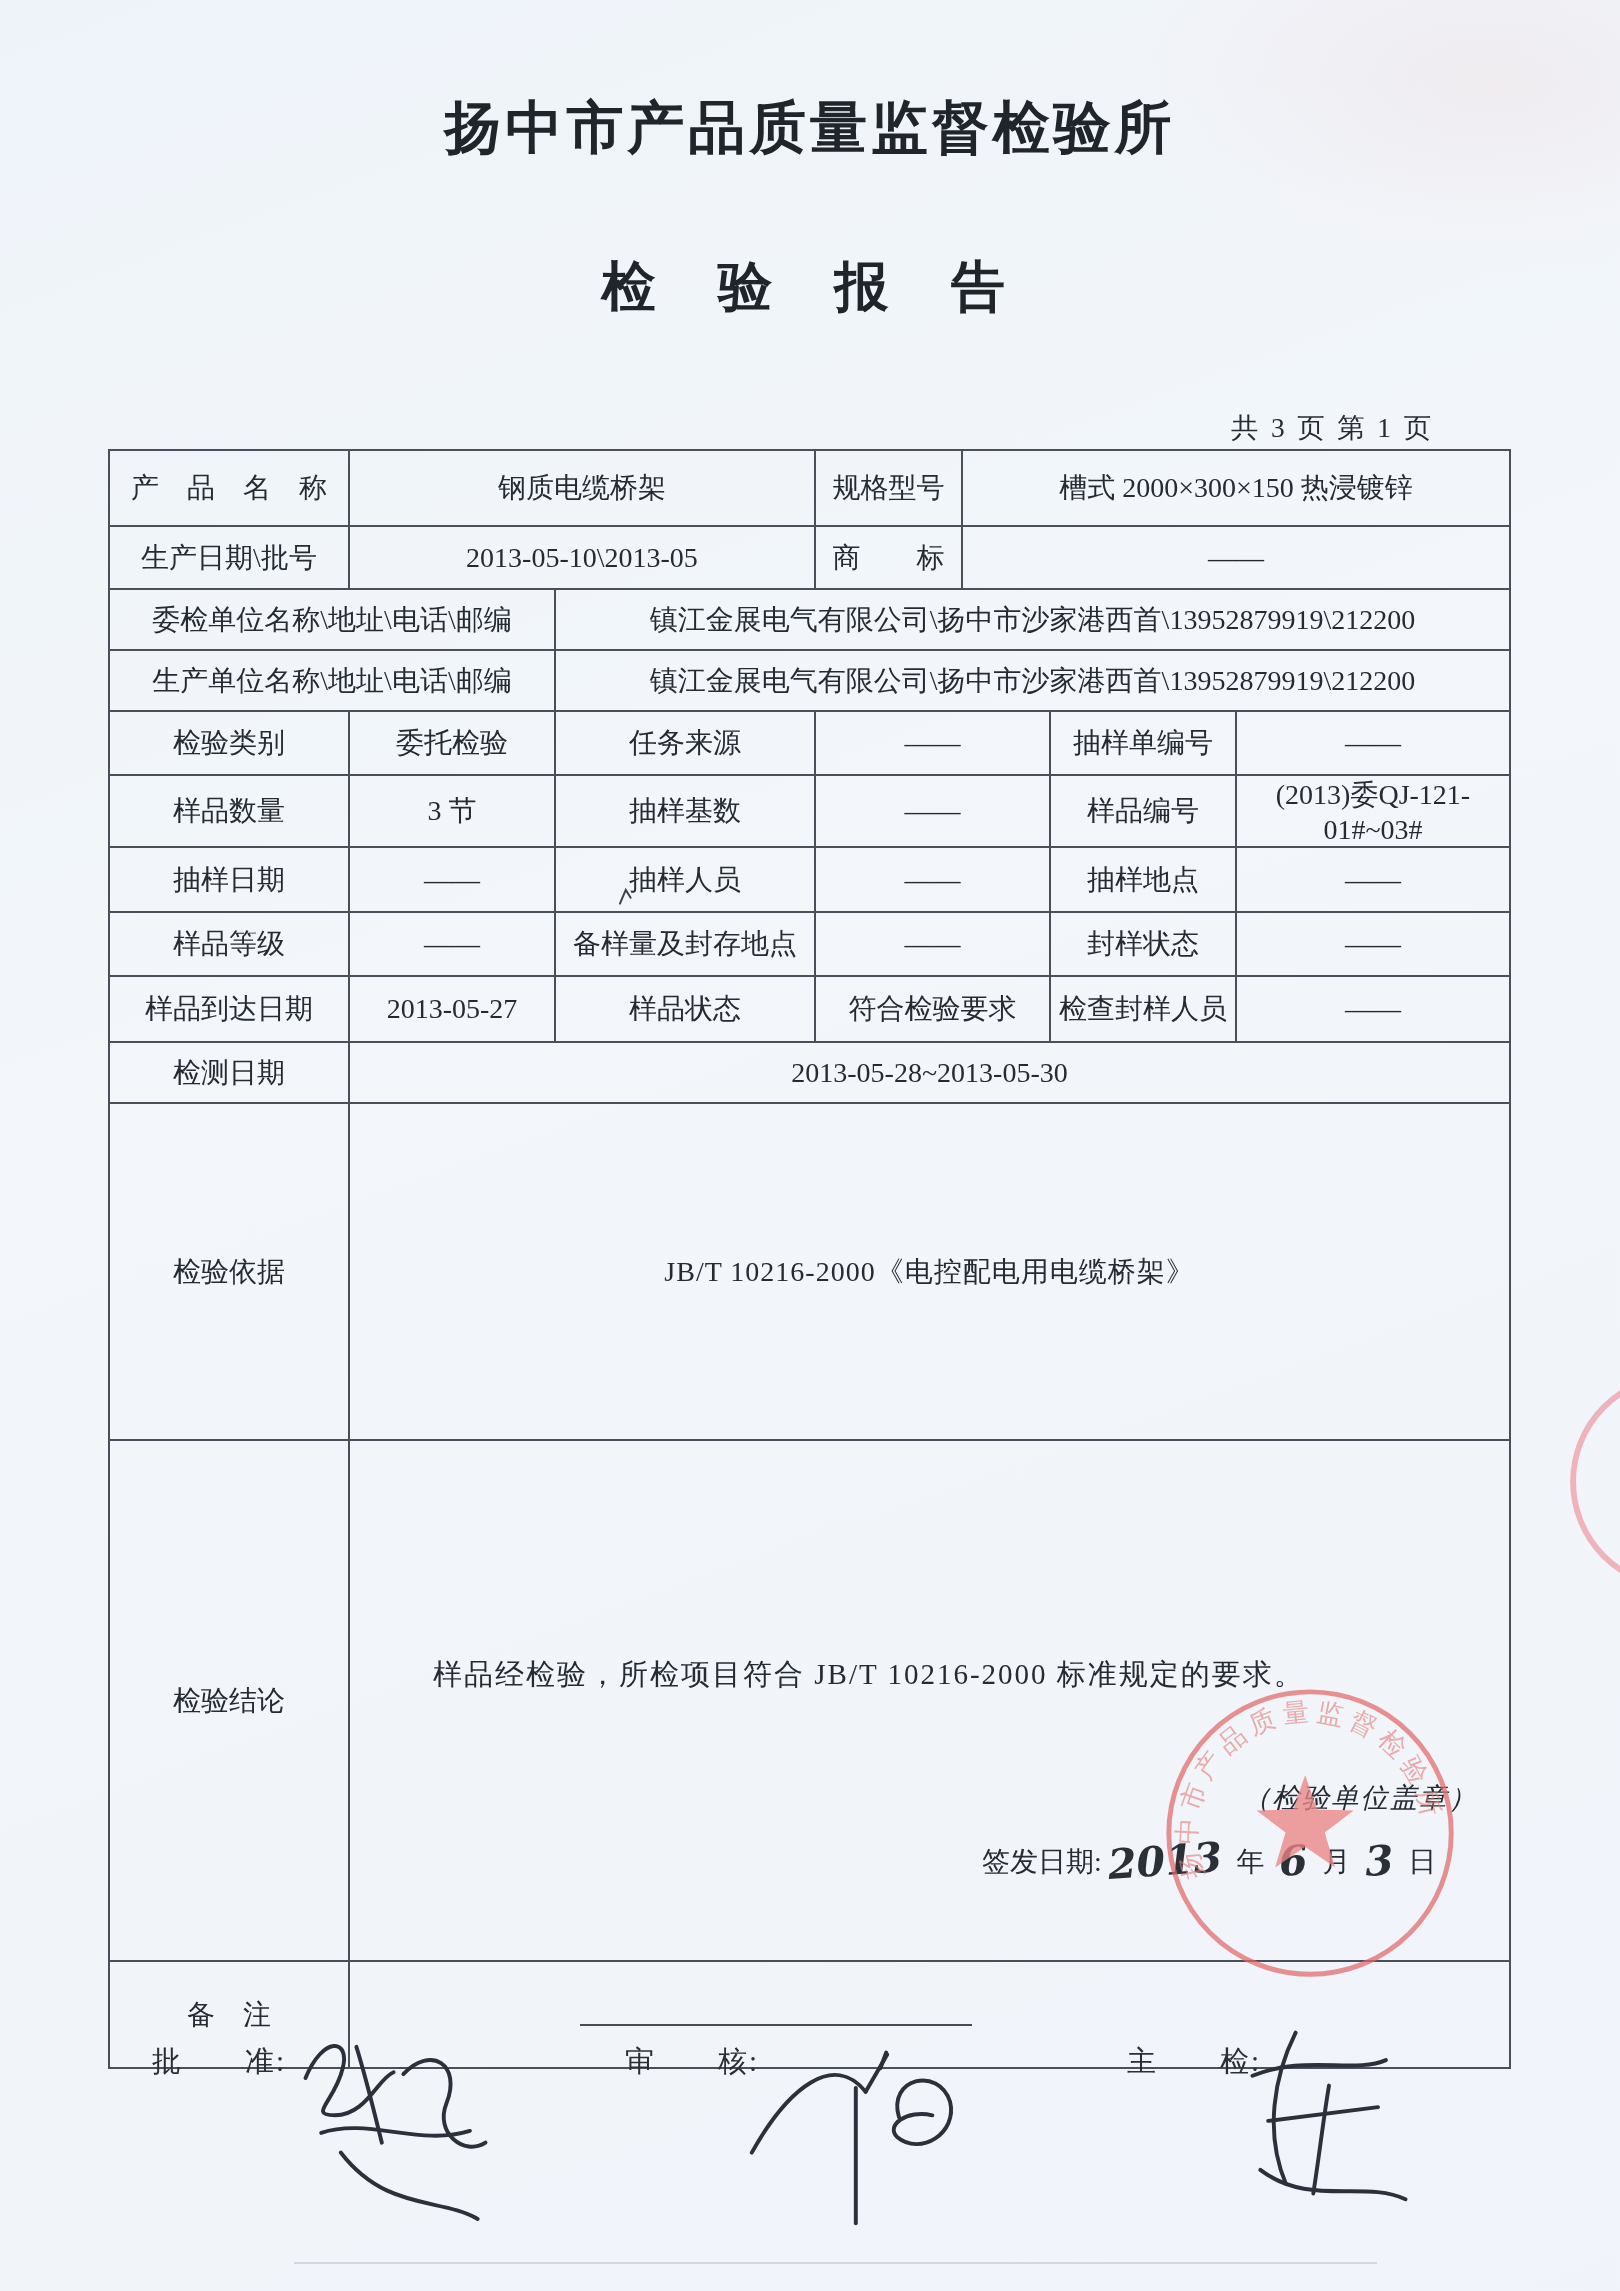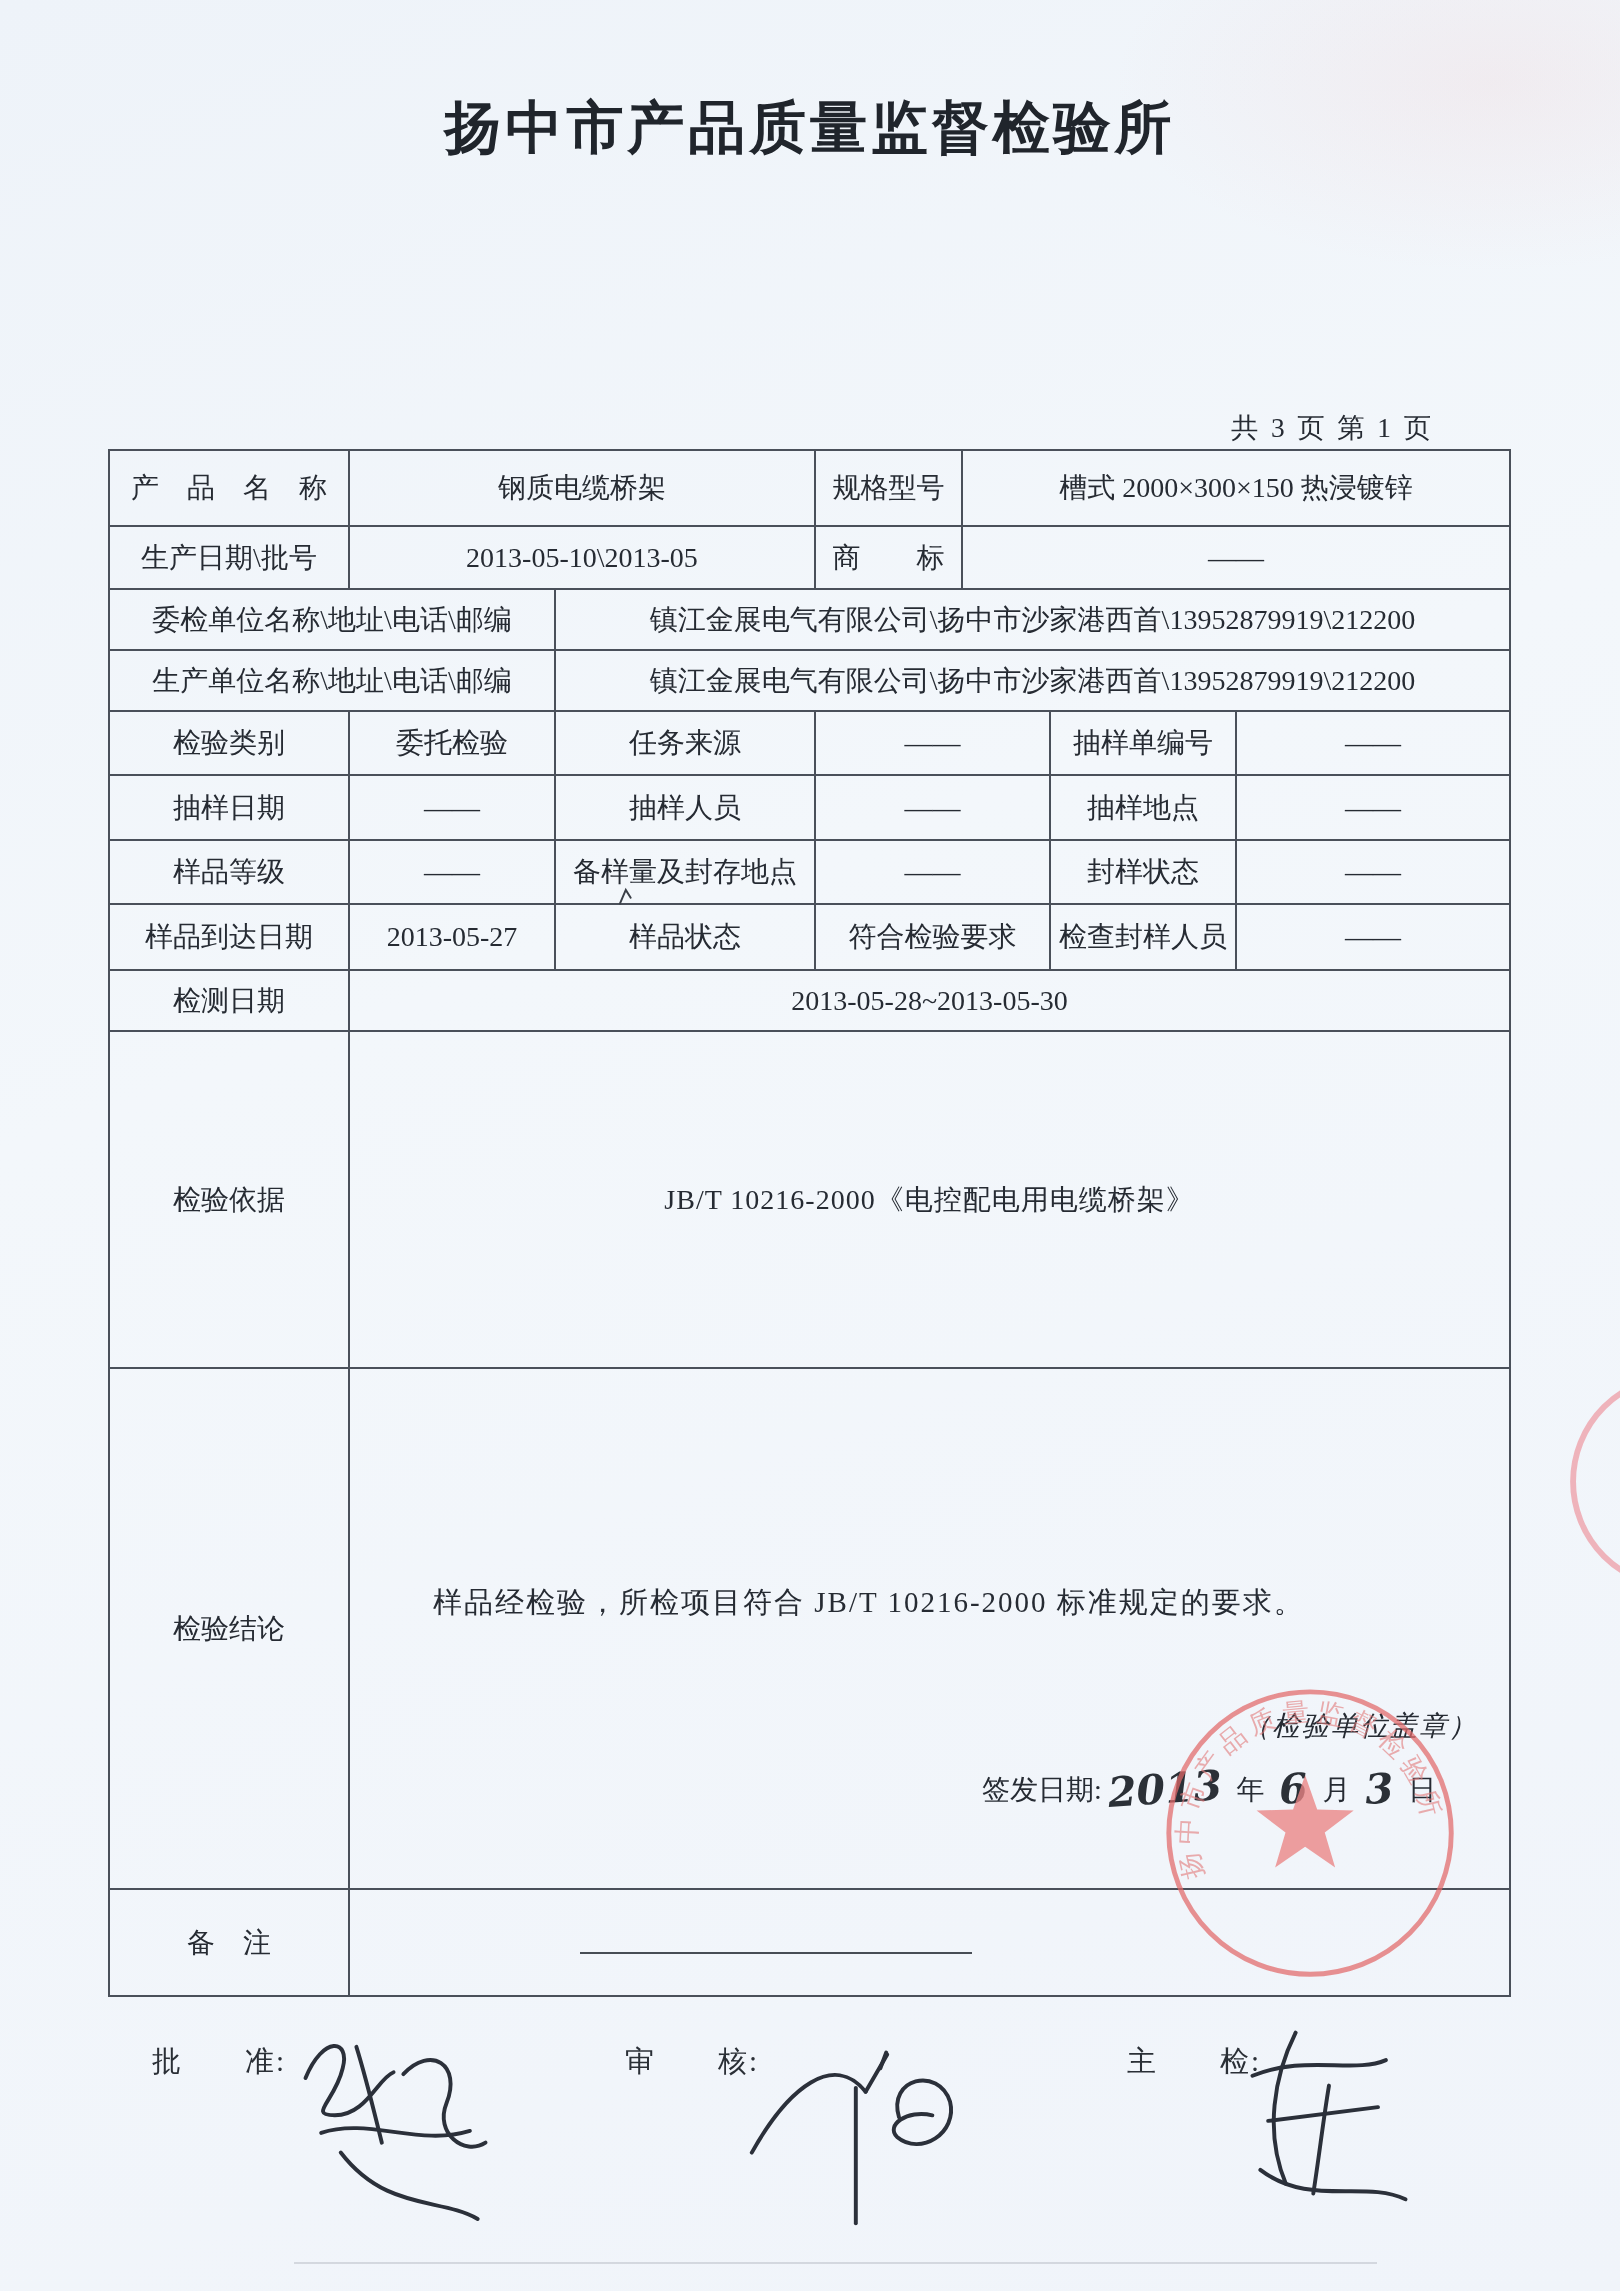--- a/index.html
+++ b/index.html
@@ -47,20 +47,21 @@
   .stamp{filter:blur(0.5px);}
 </style>
 </head>
 <body>
 
 <div id="page">
 
   <div class="abs pink-wash"></div>
 
   <div class="abs institute">扬中市产品质量监督检验所</div>
+  <div class="abs report-title">检 验 报 告</div>
   <div class="abs pagination">共 3 页 第 1 页</div>
 
   <table class="report">
     <colgroup>
       <col style="width:240px">
         <col style="width:206px">
         <col style="width:260px">
       <col style="width:147px">
         <col style="width:88px">
         <col style="width:186px">
@@ -87,20 +88,28 @@
       <td colspan="2">生产单位名称\地址\电话\邮编</td>
       <td colspan="5" class="left">镇江金展电气有限公司\扬中市沙家港西首\13952879919\212200</td>
     </tr>
     <tr class="r5">
       <td>检验类别</td>
       <td>委托检验</td>
       <td>任务来源</td>
       <td colspan="2">——</td>
       <td>抽样单编号</td>
       <td>——</td>
+    </tr>
+    <tr class="r6">
+      <td>样品数量</td>
+      <td>3 节</td>
+      <td>抽样基数</td>
+      <td colspan="2">——</td>
+      <td>样品编号</td>
+      <td class="small">(2013)委QJ-121-01#~03#</td>
     </tr>
     <tr class="r7">
       <td>抽样日期</td>
       <td>——</td>
       <td>抽样人员</td>
       <td colspan="2">——</td>
       <td>抽样地点</td>
       <td>——</td>
     </tr>
     <tr class="r8">

